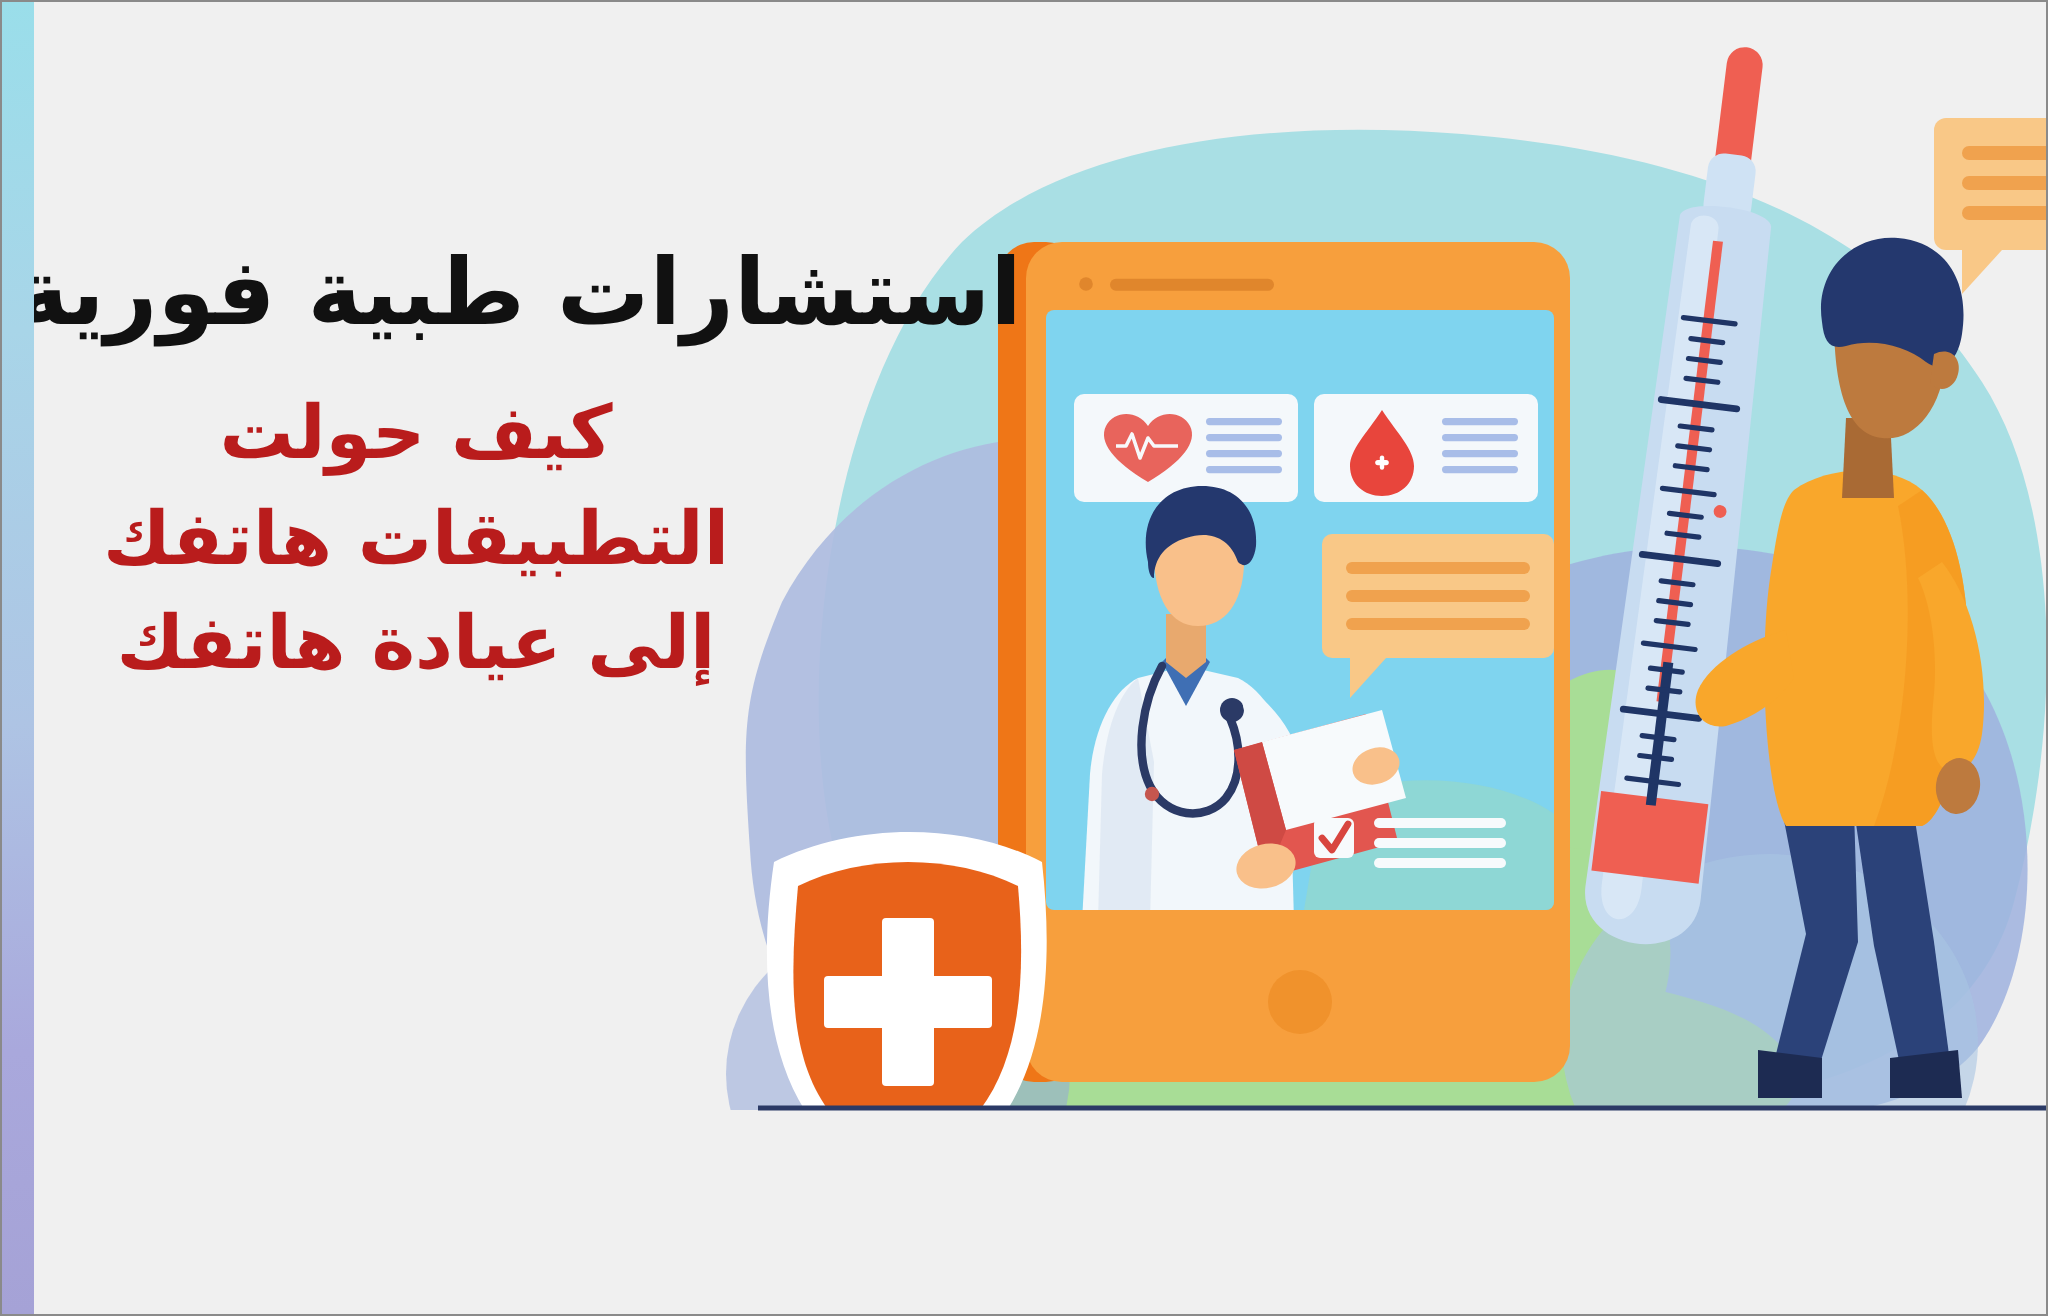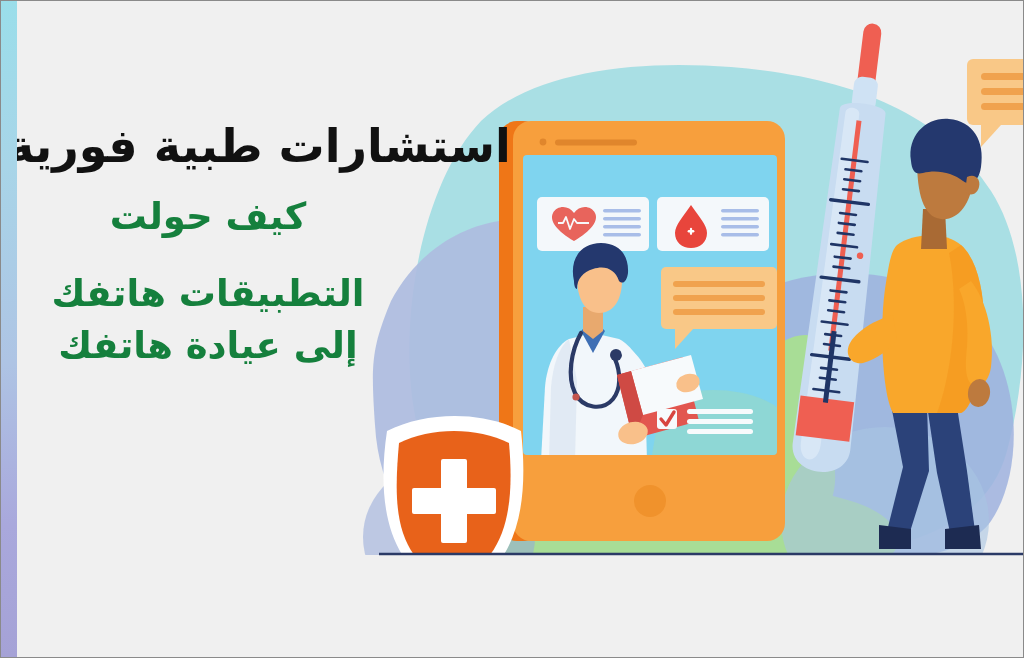--- a/index.html
+++ b/index.html
@@ -48,27 +48,27 @@
     color:#111111;
     line-height:1.18;
     letter-spacing:-0.5px;
     white-space:nowrap;
     padding-right:14px;
   }
   .sub {
     margin-top:18px;
     font-size:37px;
     font-weight:700;
-    color:#15803d;
+    color:#b91c1c;
     line-height:1.42;
     padding-right:150px;
     padding-left:34px;
   }
   .sub .l1 { display:block; }
-  .sub .l2 { display:block;margin-top:24px; }
+  .sub .l2 { display:block; }
   .sub .l3 { display:block; }
 </style>
 </head>
 <body>
 
 <div class="banner">
 
   <div class="edge-bar"></div>
 
   <div class="art">

